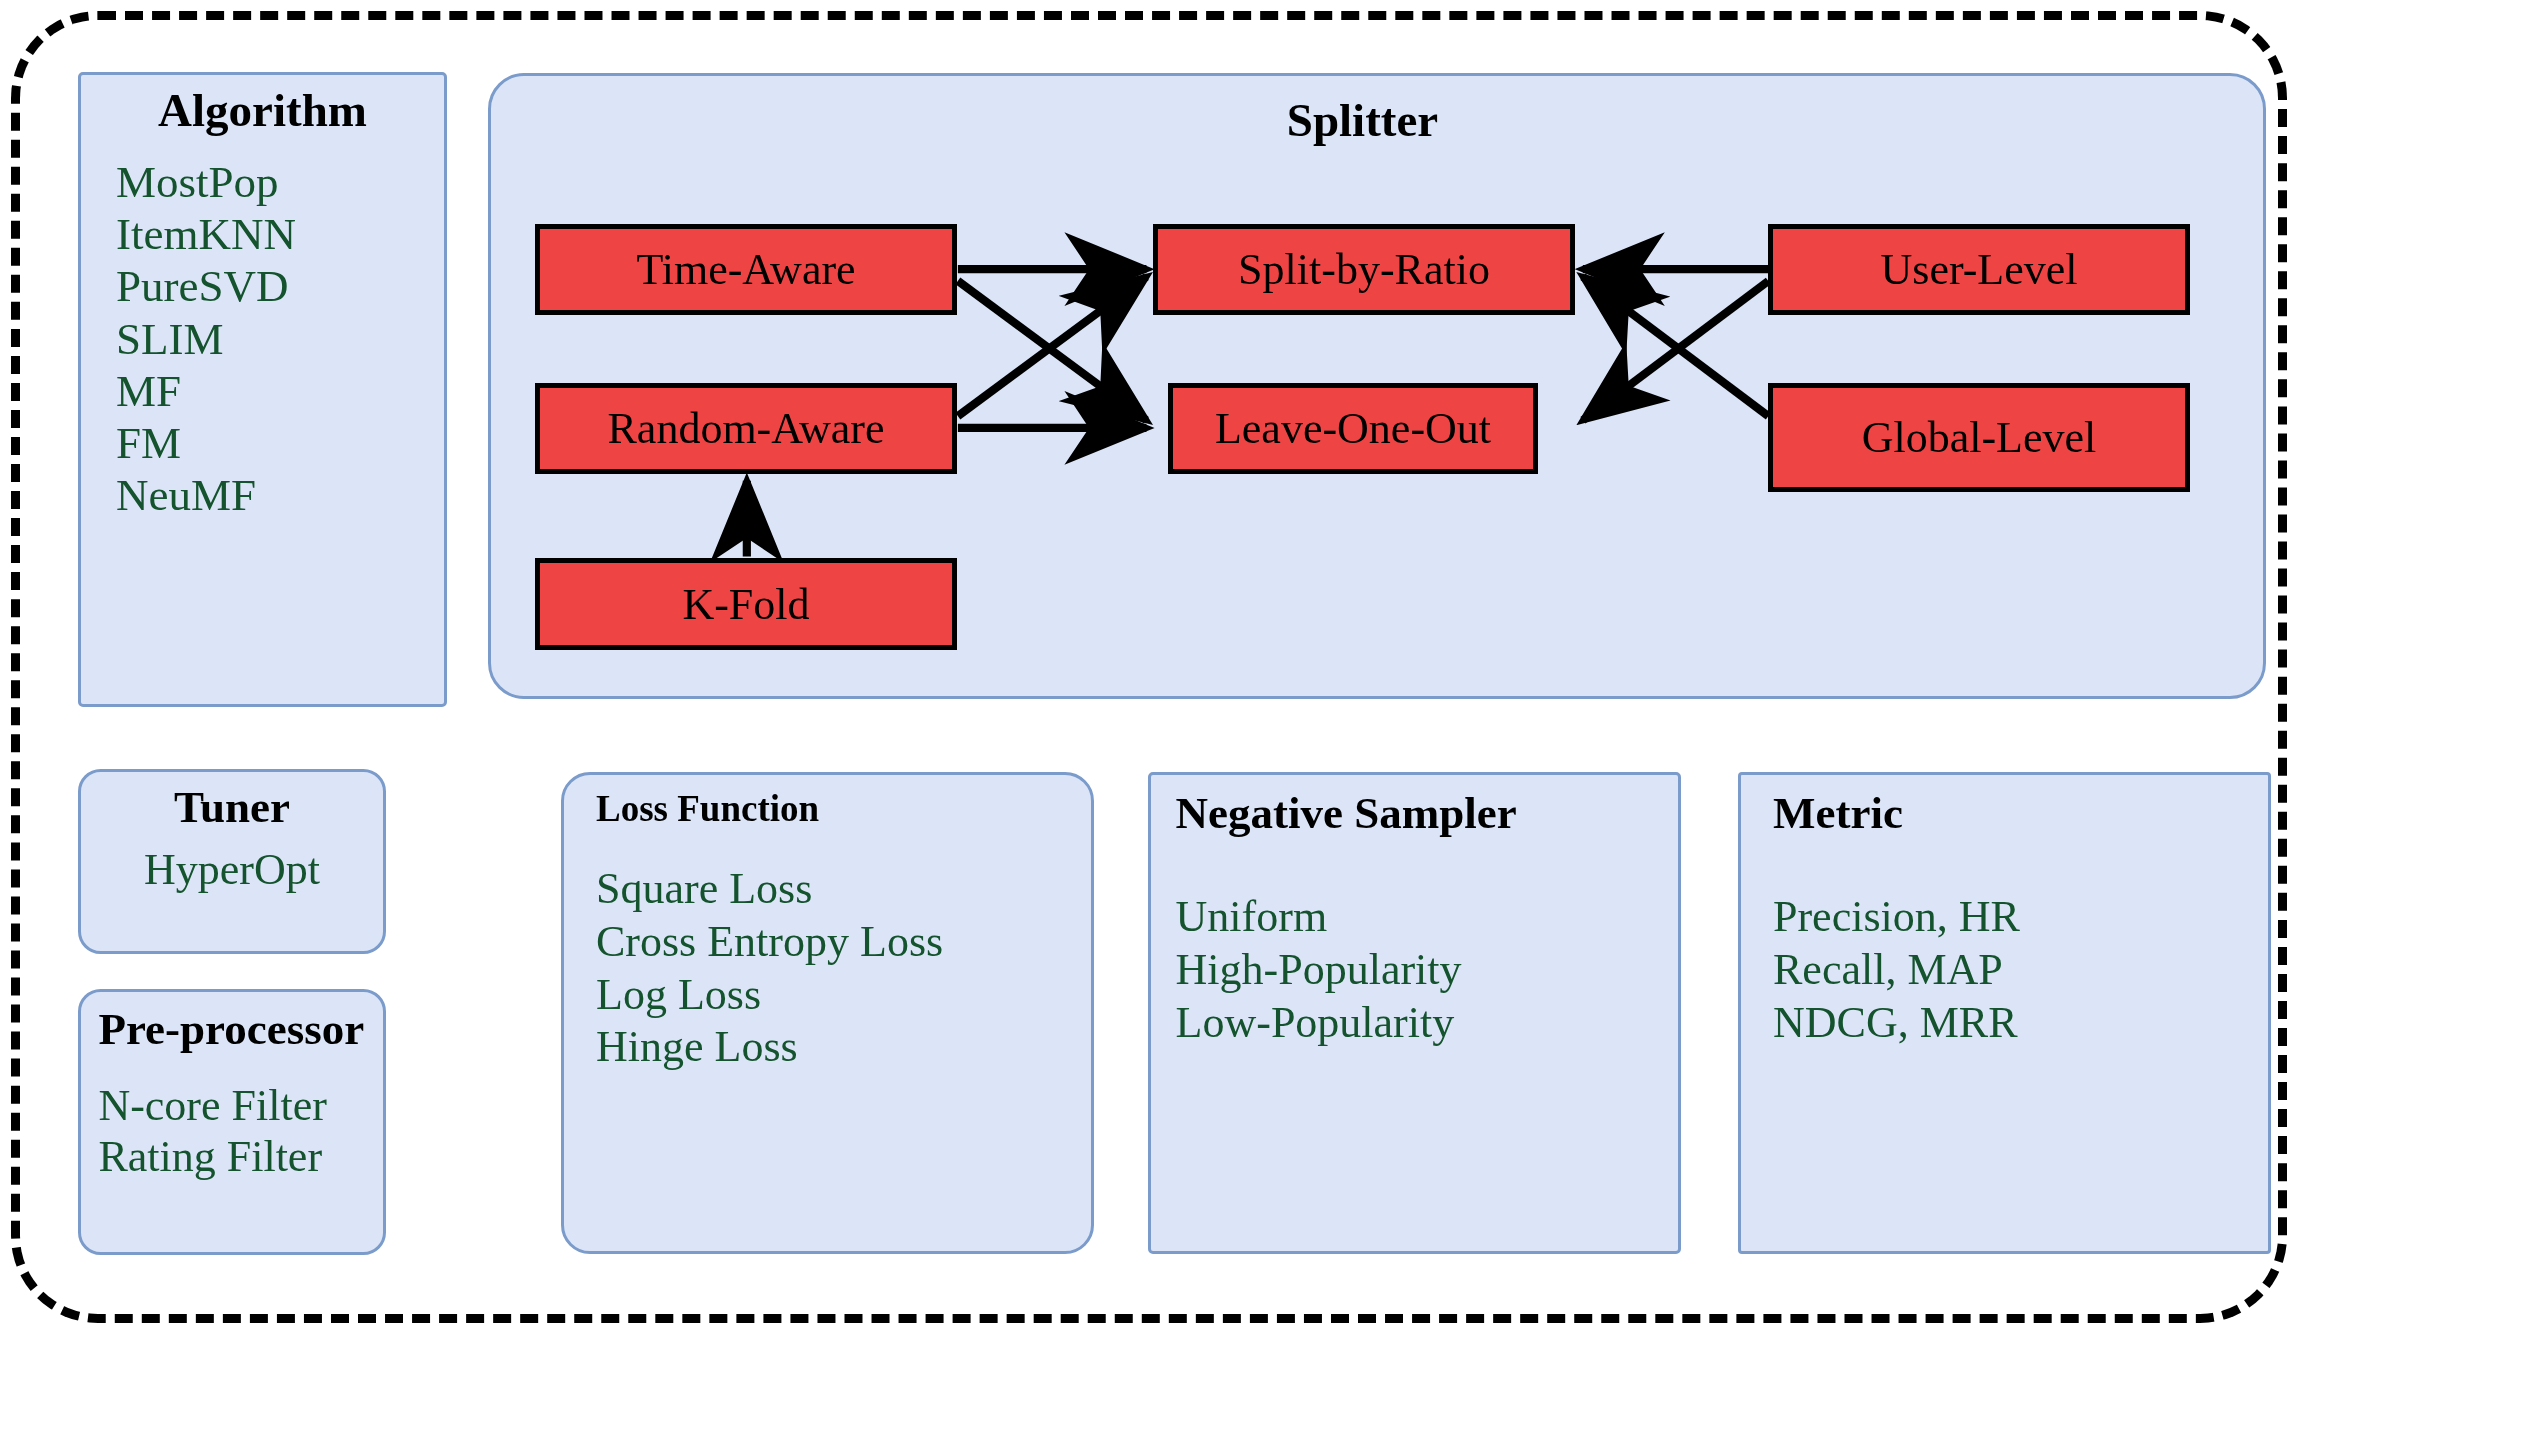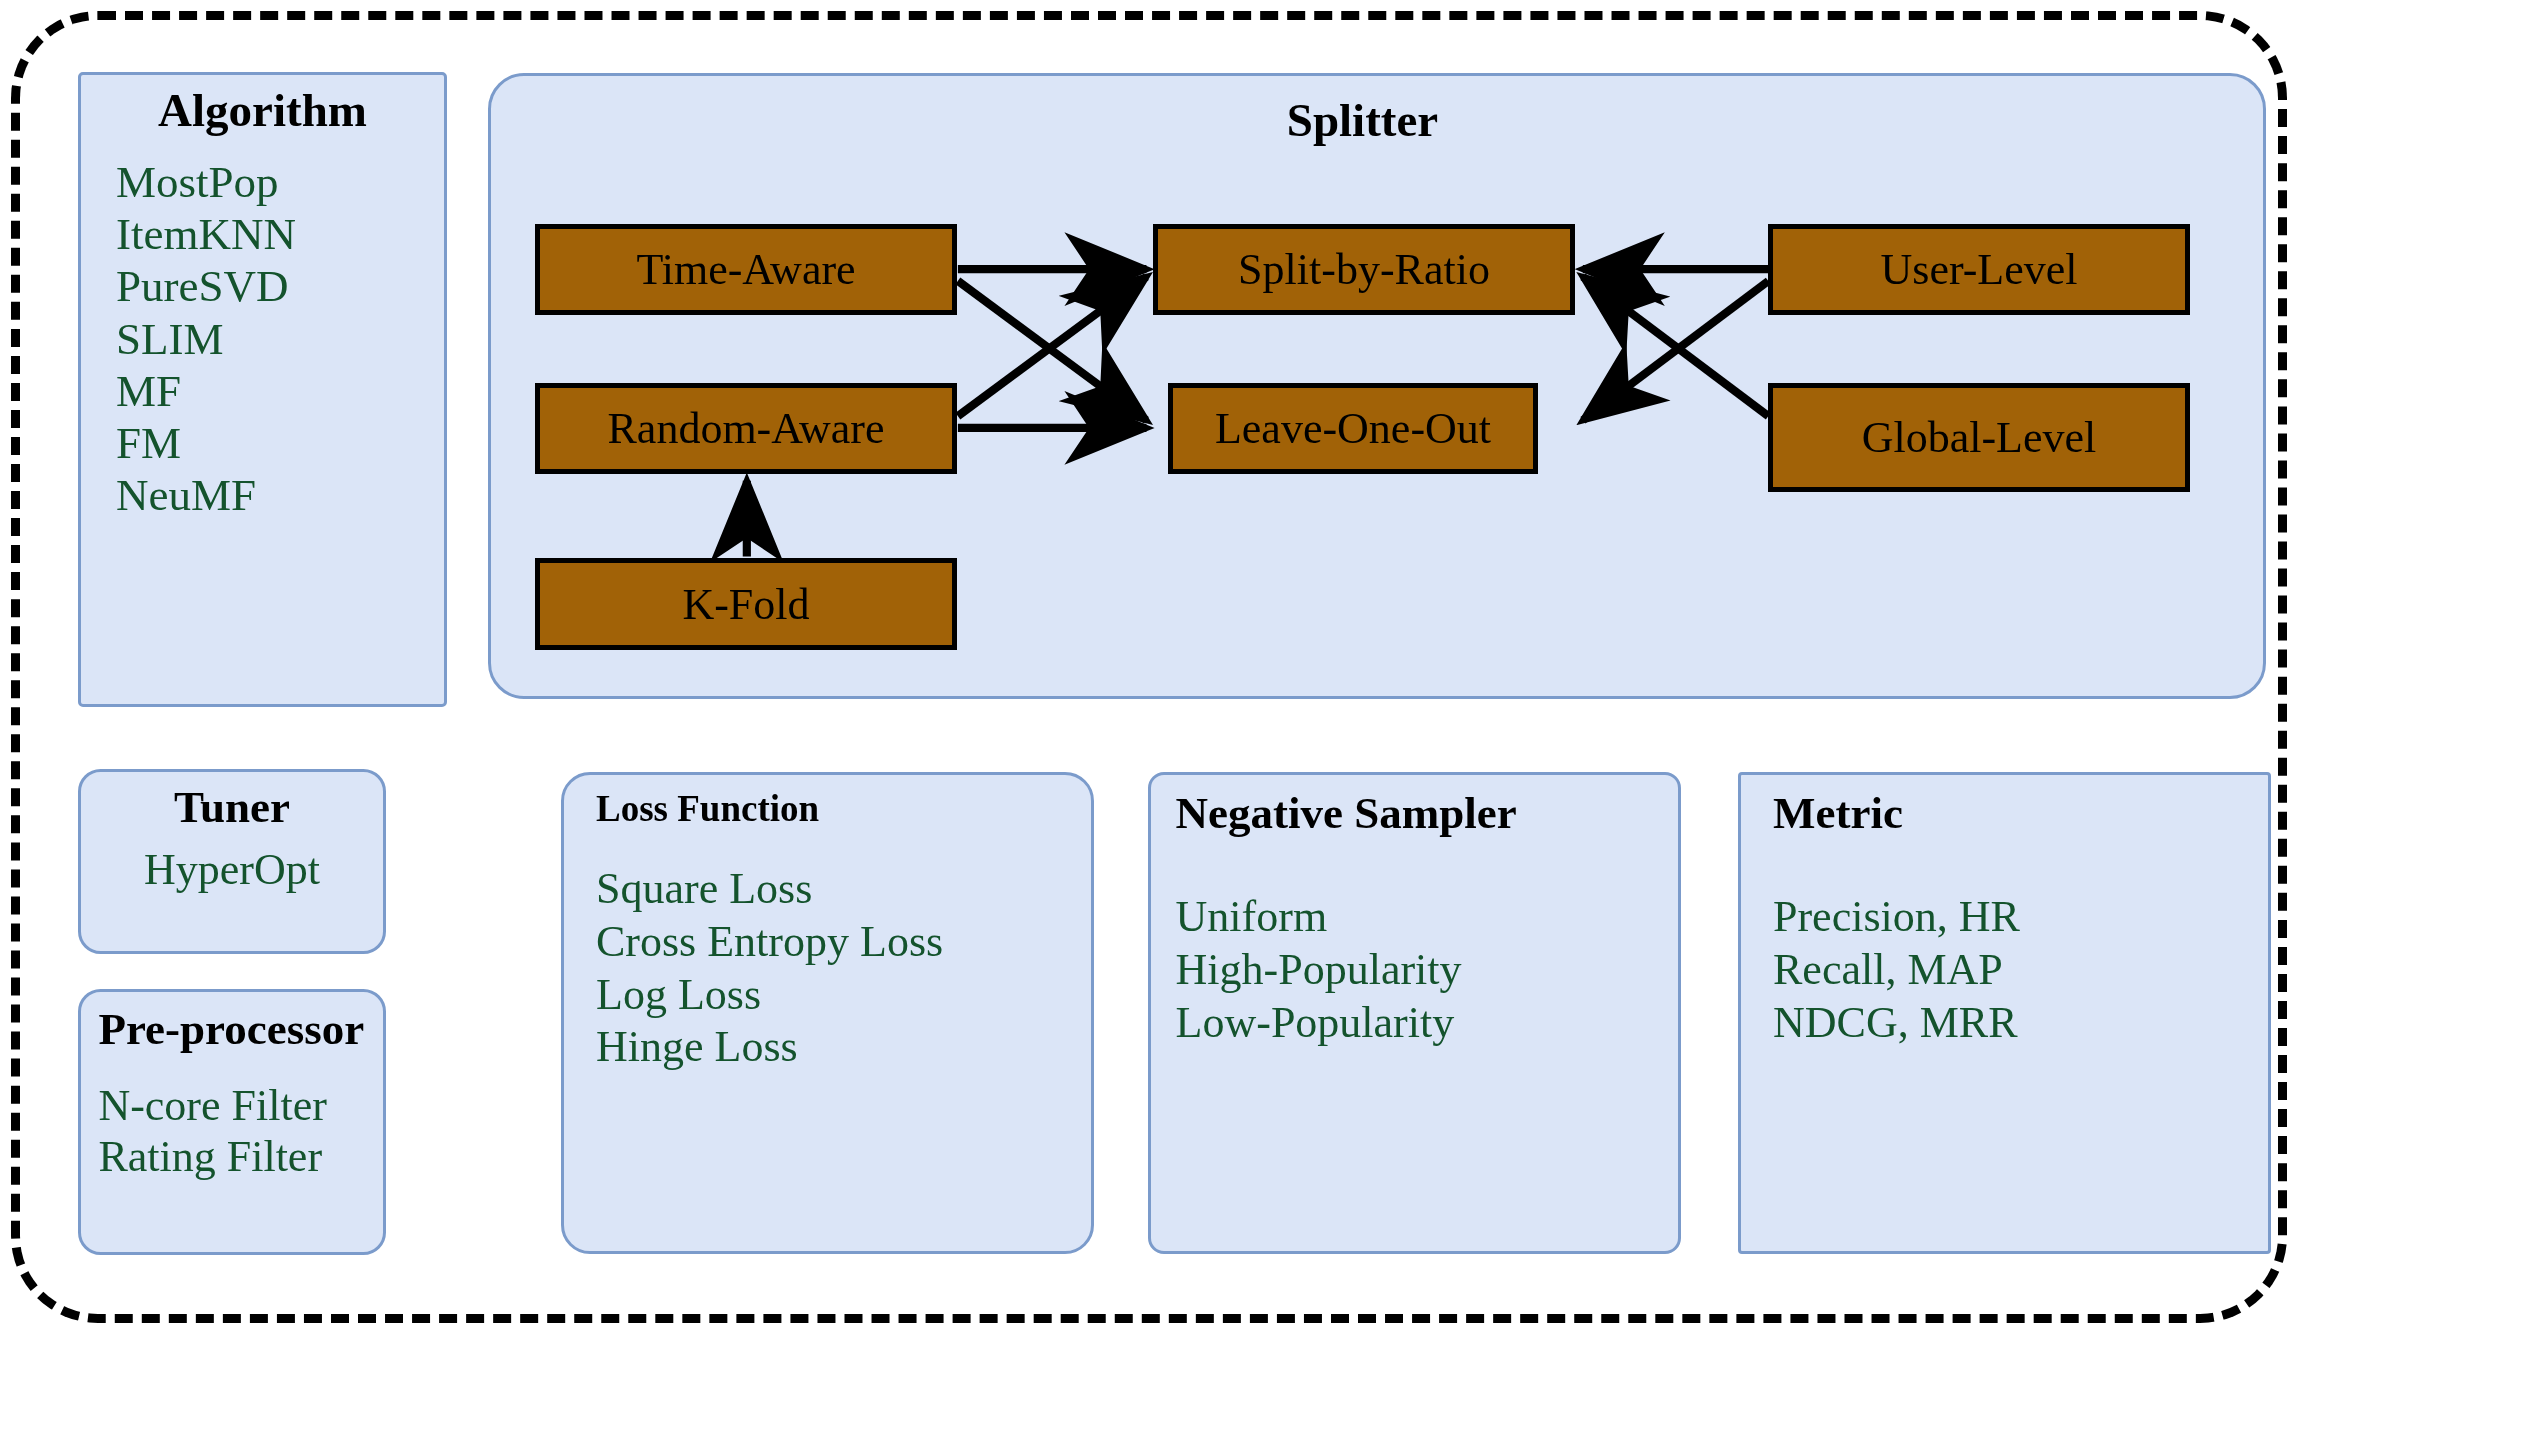--- a/index.html
+++ b/index.html
@@ -20,21 +20,21 @@
   #algorithm-panel .panel-title{position:absolute;left:0;right:0;text-align:center;
       top:12.3px;font-size:47px;line-height:1.0;}
   #algorithm-panel .list{position:absolute;left:35px;top:81px;}
   #algorithm-panel .panel-item{font-size:45px;line-height:1.16;}
 
   
   #splitter-panel{left:488px;top:73px;width:1778px;height:626px;border-radius:36px;}
   #splitter-title{position:absolute;left:0;width:1743px;text-align:center;top:17.4px;
       font-size:47px;font-weight:bold;}
 
-  .node{position:absolute;background:#a16207;border:5.6px solid #000;box-sizing:border-box;
+  .node{position:absolute;background:#ef4444;border:5.6px solid #000;box-sizing:border-box;
         display:flex;align-items:center;justify-content:center;
         font-size:44px;color:#000;white-space:nowrap;}
 
   #node-time-aware     {left:44px; top:148px; width:422px; height:91px;}
   #node-random-aware   {left:44px; top:307px; width:422px; height:91px;}
   #node-k-fold         {left:44px; top:482px; width:422px; height:92px;}
   #node-split-by-ratio {left:662px;top:148px; width:422px; height:91px;}
   #node-leave-one-out  {left:677px;top:307px; width:370px; height:91px;}
   #node-user-level     {left:1277px;top:148px; width:422px; height:91px;}
   #node-global-level   {left:1277px;top:307px; width:422px; height:109px;}
@@ -51,21 +51,21 @@
   #preprocessor-panel{left:78px;top:989px;width:308px;height:266px;border-radius:22.6px;}
   #preprocessor-panel .panel-title{position:absolute;left:17.4px;top:11.3px;font-size:45px;}
   #preprocessor-panel .list{position:absolute;left:17.4px;top:88px;}
   #preprocessor-panel .panel-item{font-size:44px;line-height:1.16;}
 
   #loss-panel{left:561px;top:772px;width:533px;height:482px;border-radius:29px;}
   #loss-panel .panel-title{position:absolute;left:32px;top:12.3px;font-size:37px;}
   #loss-panel .list{position:absolute;left:32px;top:88px;}
   #loss-panel .panel-item{font-size:44px;line-height:1.20;}
 
-  #negsampler-panel{left:1148px;top:772px;width:533px;height:482px;border-radius:16px;}
+  #negsampler-panel{left:1148px;top:772px;width:533px;height:482px;border-radius:5px;}
   #negsampler-panel .panel-title{position:absolute;left:24.6px;top:12.3px;font-size:45px;}
   #negsampler-panel .list{position:absolute;left:24.6px;top:116px;}
   #negsampler-panel .panel-item{font-size:44px;line-height:1.20;}
 
   #metric-panel{left:1738px;top:772px;width:533px;height:482px;border-radius:4px;}
   #metric-panel .panel-title{position:absolute;left:32px;top:12.3px;font-size:45px;}
   #metric-panel .list{position:absolute;left:32px;top:116px;}
   #metric-panel .panel-item{font-size:44px;line-height:1.20;}
 </style>
 </head>

